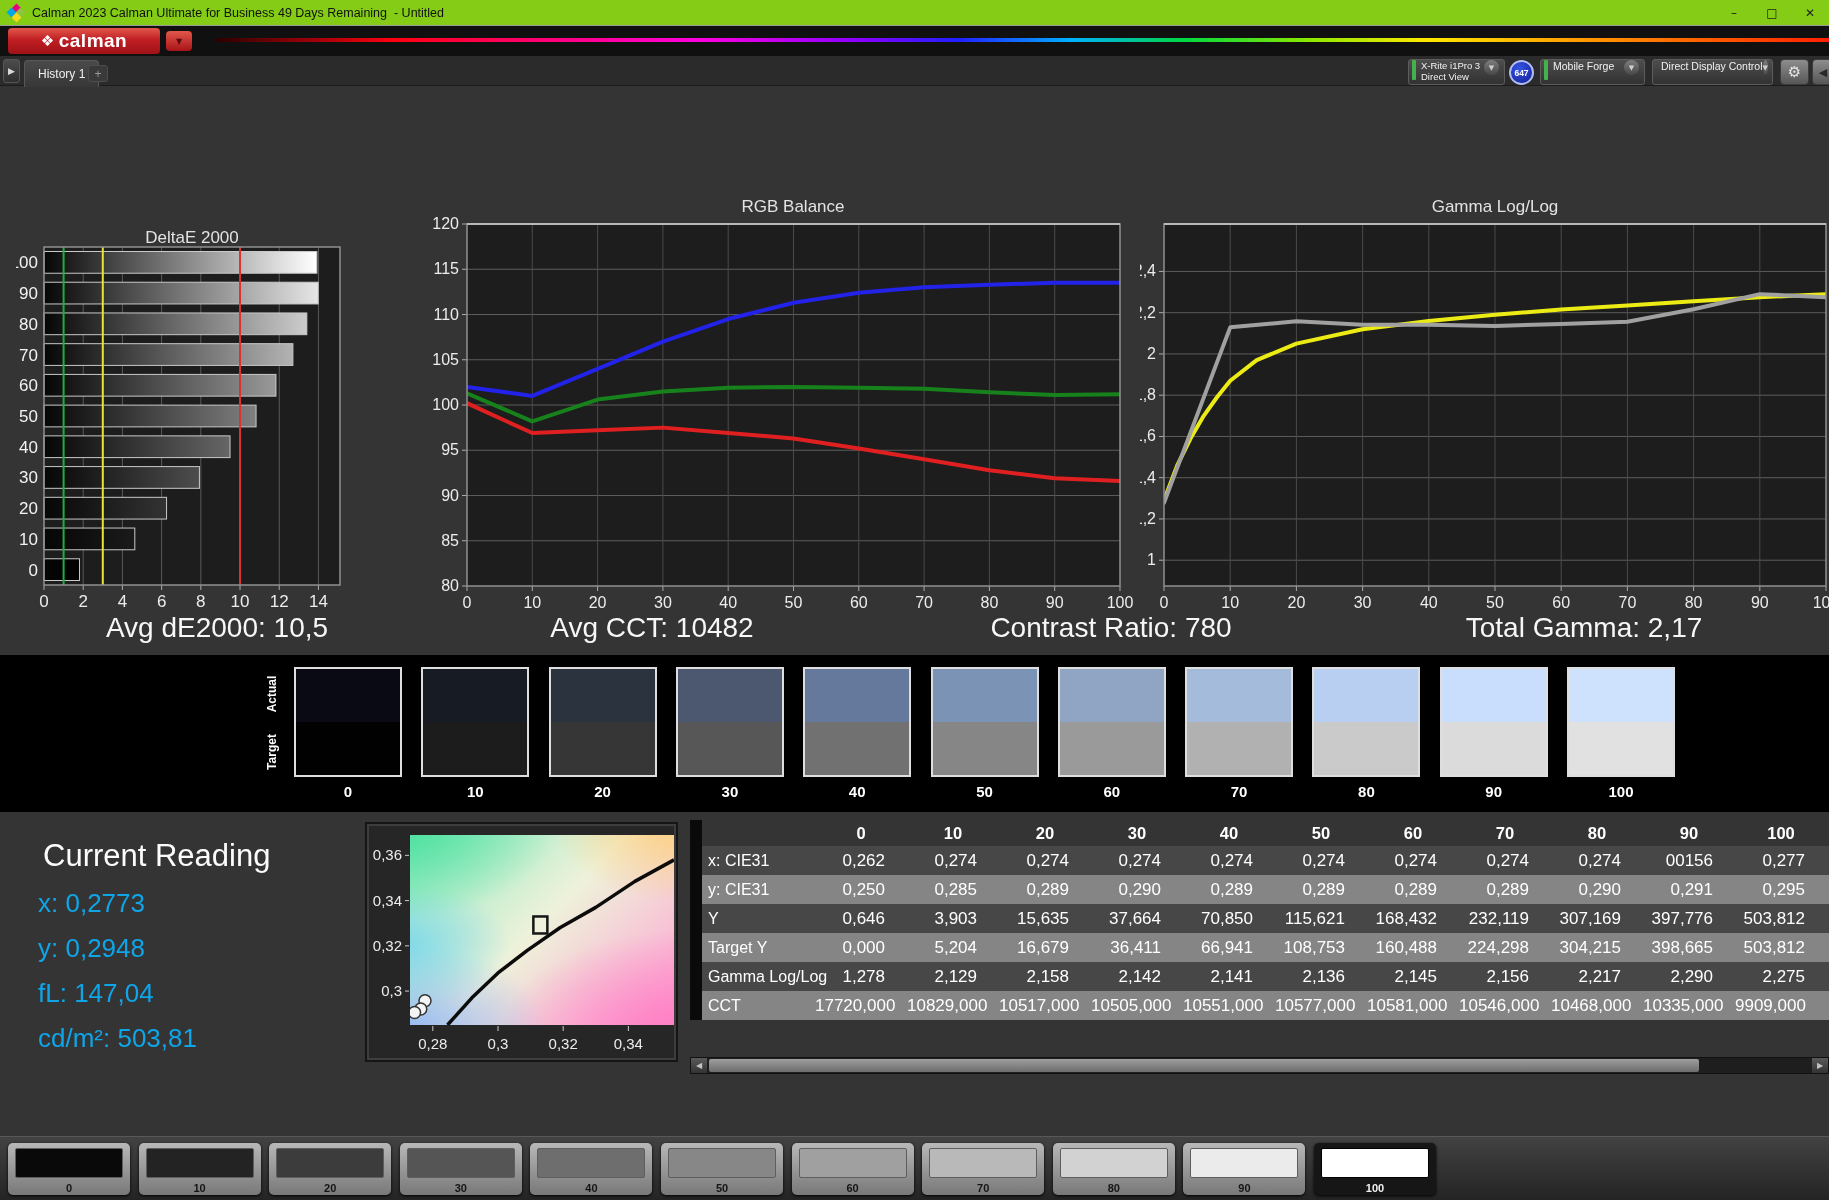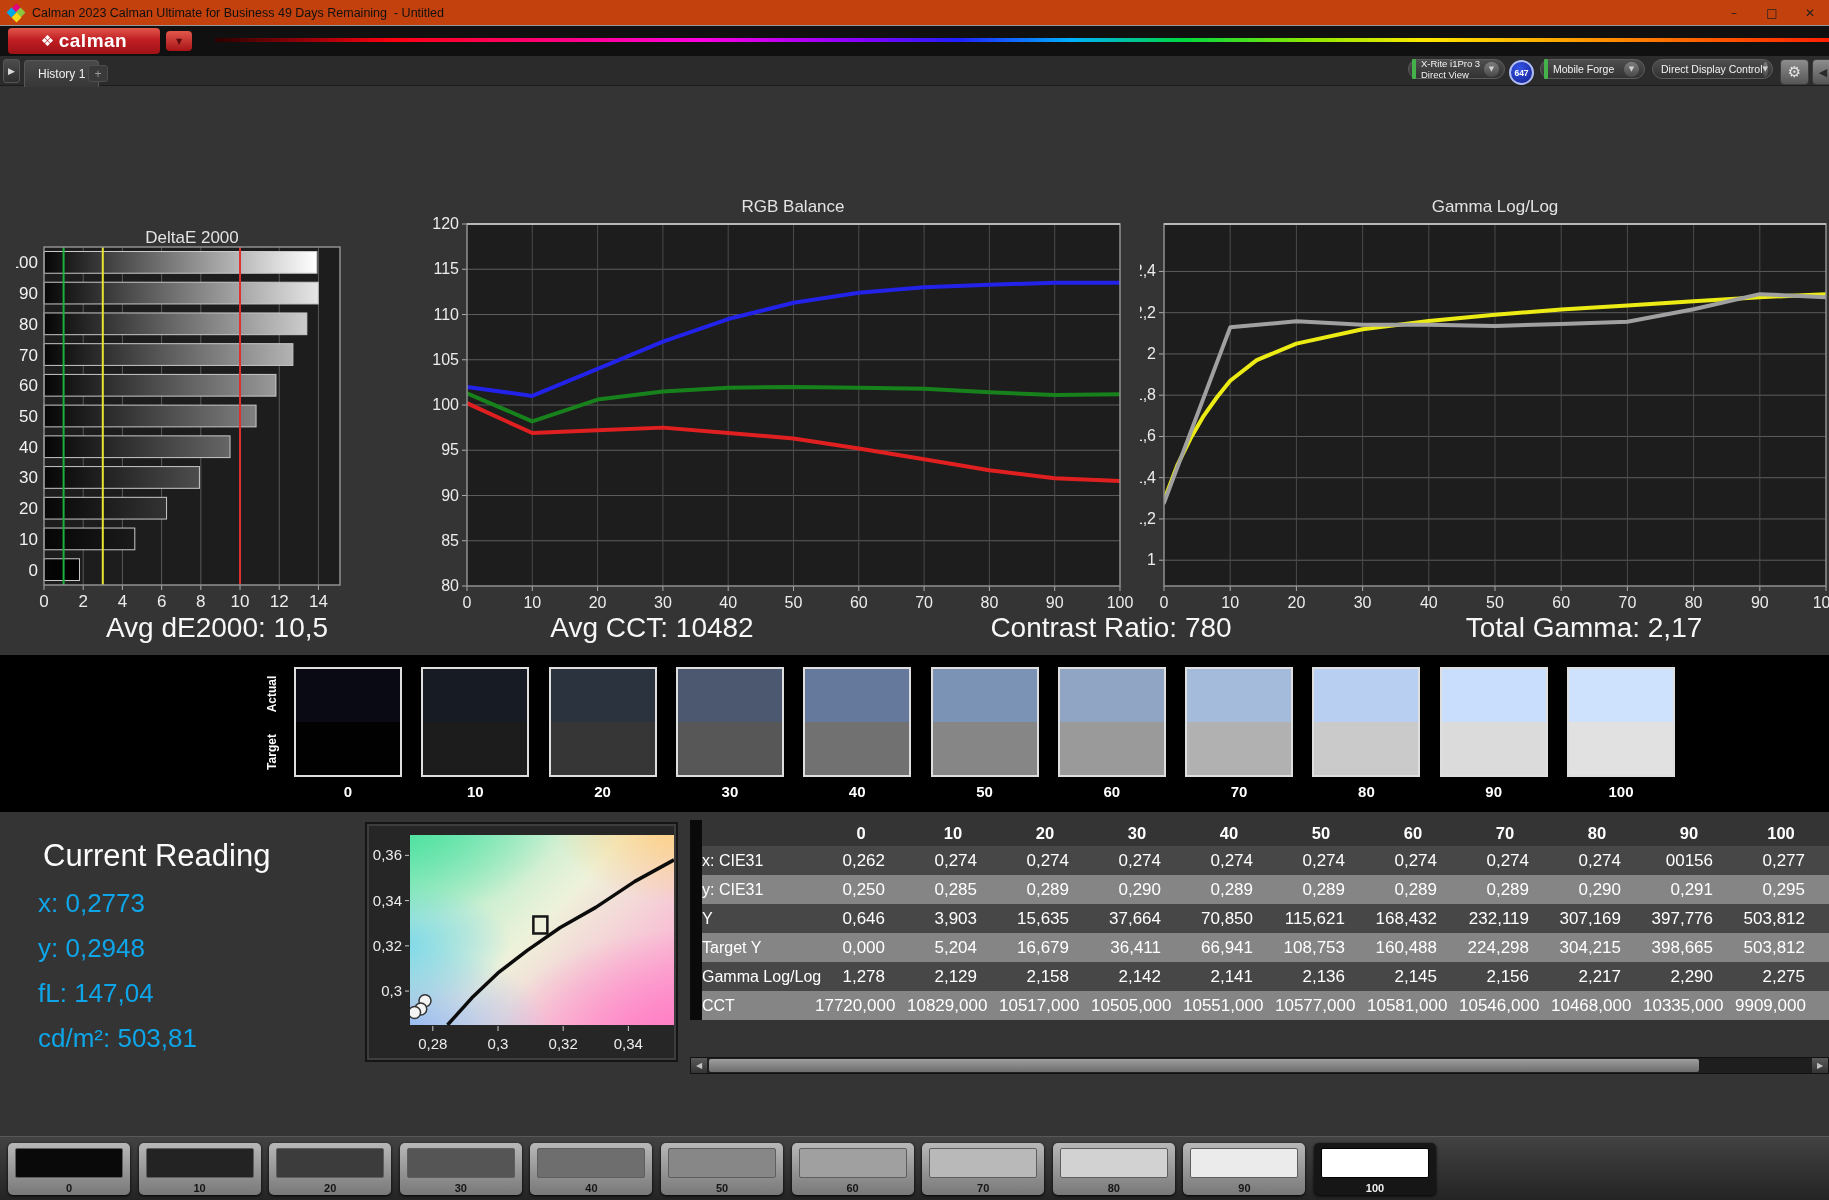--- a/index.html
+++ b/index.html
@@ -1,39 +1,39 @@
 <!DOCTYPE html>
 <html><head>
 <meta charset="utf-8">
 <style>
   *{box-sizing:border-box;margin:0;padding:0}
   body{background:#000;font-family:"Liberation Sans",sans-serif}
   .screen{position:relative;width:1829px;height:1200px;background:#343434;overflow:hidden}
 
   
-  .titlebar{position:absolute;left:0;top:0;width:100%;height:26px;background:#c2410c;display:flex;align-items:center;border-bottom:1px solid #999}
+  .titlebar{position:absolute;left:0;top:0;width:100%;height:26px;background:#84cc16;display:flex;align-items:center;border-bottom:1px solid #999}
   .app-icon{position:relative;width:16px;height:16px;margin-left:8px}
   .app-icon i{position:absolute;width:7px;height:7px;transform:rotate(45deg)}
   .title-text{margin-left:8px;font-size:12.5px;color:#111;white-space:pre}
   .win-controls{margin-left:auto;display:flex;height:100%}
   .wc{width:38px;height:100%;display:flex;align-items:center;justify-content:center;font-size:12px;color:#222;font-family:"DejaVu Sans",sans-serif}
 
   
   .logobar{position:absolute;left:0;top:26px;width:100%;height:30px;background:#101010}
   .cal-btn{position:absolute;left:8px;top:2px;width:152px;height:26px;border-radius:4px;background:linear-gradient(#e2574a,#c11f24 45%,#9e1216);color:#fff;display:flex;align-items:center;justify-content:center;font-size:19px;font-weight:bold;letter-spacing:.5px;cursor:pointer}
   .cal-d{font-family:"DejaVu Sans",sans-serif;font-size:15px;margin-right:4px}
   .cal-arrow{position:absolute;left:166px;top:5px;width:26px;height:20px;border-radius:4px;background:linear-gradient(#e2574a,#a81318);color:#5d0a0d;font-size:8px;display:flex;align-items:center;justify-content:center;cursor:pointer;font-family:"DejaVu Sans",sans-serif}
   .spectrum{position:absolute;left:215px;right:0;top:12px;height:4px;background:linear-gradient(90deg,#2a0000 0%,#ff0010 11%,#ff00e0 30%,#8800ff 40%,#2020ff 46%,#00b0ff 53%,#00d840 60%,#90e800 68%,#ffe800 75%,#ff9000 86%,#ff2000 100%)}
 
   
   .tabbar{position:absolute;left:0;top:56px;width:100%;height:30px;background:#2b2b2b;border-bottom:1px solid #1c1c1c}
   .expander{position:absolute;left:3px;top:3px;width:17px;height:24px;background:linear-gradient(#4c4c4c,#2f2f2f);border:1px solid #565656;border-radius:3px;color:#ddd;font-size:9px;display:flex;align-items:center;justify-content:center;cursor:pointer;font-family:"DejaVu Sans",sans-serif}
   .tab{position:absolute;left:24px;top:4px;height:27px;padding:0 13px;background:linear-gradient(#4a4a4a,#373737);border:1px solid #585858;border-bottom:none;border-radius:4px 4px 0 0;color:#f0f0f0;font-size:12px;display:flex;align-items:center;cursor:pointer}
   .tab-add{position:absolute;left:88px;top:9px;width:20px;height:17px;background:#3a3a3a;border:1px solid #4c4c4c;border-radius:3px;color:#9a9a9a;font-size:12px;display:flex;align-items:center;justify-content:center;cursor:pointer}
-  .dev{position:absolute;top:3px;height:20px;background:linear-gradient(#4e4e4e,#323232);border:1px solid #5c5c5c;border-radius:13px;color:#f2f2f2;display:flex;align-items:center;cursor:pointer}
+  .dev{position:absolute;top:3px;height:26px;background:linear-gradient(#4e4e4e,#323232);border:1px solid #5c5c5c;border-radius:3px;color:#f2f2f2;display:flex;align-items:flex-start;cursor:pointer}
   .dev .bar{width:4px;height:20px;margin:0 5px 0 3px;border-radius:1px}
   .dev .arr{width:15px;height:15px;border-radius:50%;background:linear-gradient(#7d7d7d,#484848);color:#cfcfcf;font-size:7px;display:flex;align-items:center;justify-content:center;margin:0 5px 0 auto;font-family:"DejaVu Sans",sans-serif}
   .dtext2{font-size:9.5px;line-height:11px;white-space:nowrap}
   .dtext1{font-size:10.5px;white-space:nowrap}
   .dev-meter{left:1408px;width:97px}
   .badge{position:absolute;left:1509px;top:4px;width:25px;height:25px;border-radius:50%;background:radial-gradient(circle at 40% 32%,#3555e8,#141f8f);border:2px solid #aebcf2;color:#fff;font-size:8.5px;font-weight:bold;display:flex;align-items:center;justify-content:center}
   .dev-source{left:1540px;width:105px}
   .dev-control{left:1652px;width:121px}
   .gear{position:absolute;left:1780px;top:3px;width:29px;height:26px;background:linear-gradient(#8d8d8d,#565656);border:1px solid #3c3c3c;border-radius:4px;color:#e6e6e6;font-size:15px;display:flex;align-items:center;justify-content:center;cursor:pointer;font-family:"DejaVu Sans",sans-serif}
   .edgebtn{position:absolute;left:1812px;top:3px;width:22px;height:26px;background:linear-gradient(#8d8d8d,#565656);border:1px solid #3c3c3c;border-radius:4px;color:#2a2a2a;font-size:11px;display:flex;align-items:center;justify-content:center;cursor:pointer;font-family:"DejaVu Sans",sans-serif}
@@ -68,21 +68,21 @@
     radial-gradient(100% 85% at 102% 108%, rgba(255,120,195,.95) 0%, rgba(255,120,195,0) 68%),
     linear-gradient(135deg,#8ae8c2 0%,#eef2da 48%,#ff9ed2 100%)}
   #svg-cie{position:absolute;left:0;top:0}
 
   
   .tbl{position:absolute;left:690px;top:820px;width:1139px;overflow:hidden}
   .trow{display:flex;align-items:center;color:#fff}
   .th-row{height:26px;font-weight:bold;font-size:16.5px}
   .tr{height:29px;font-size:17px}
   .gutter{width:12px;align-self:stretch;background:#0a0a0a}
-  .lblc{width:113px;white-space:nowrap;font-size:16px}
+  .lblc{width:113px;padding-left:6px;white-space:nowrap;font-size:16px}
   .td{width:92px;text-align:right;padding-right:22px;white-space:nowrap}
   .th{width:92px;text-align:center}
   .r-dark{background:#474747}.r-light{background:#858585}
   .hscroll{position:absolute;left:690px;top:1057px;width:1139px;height:17px;background:#1e1e1e;border:1px solid #111;display:flex;align-items:stretch}
   .harrow{width:16px;background:linear-gradient(#5a5a5a,#333);color:#c2c2c2;font-size:8px;display:flex;align-items:center;justify-content:center;cursor:pointer;font-family:"DejaVu Sans",sans-serif}
   .htrack{position:relative;flex:1}
   .hthumb{position:absolute;left:2px;top:1px;width:990px;height:13px;background:linear-gradient(#9e9e9e,#6d6d6d);border-radius:2px;cursor:grab}
 
   
   .bbar{position:absolute;left:0;top:1136px;width:100%;height:64px;background:linear-gradient(#424242,#242424);border-top:1px solid #585858}

